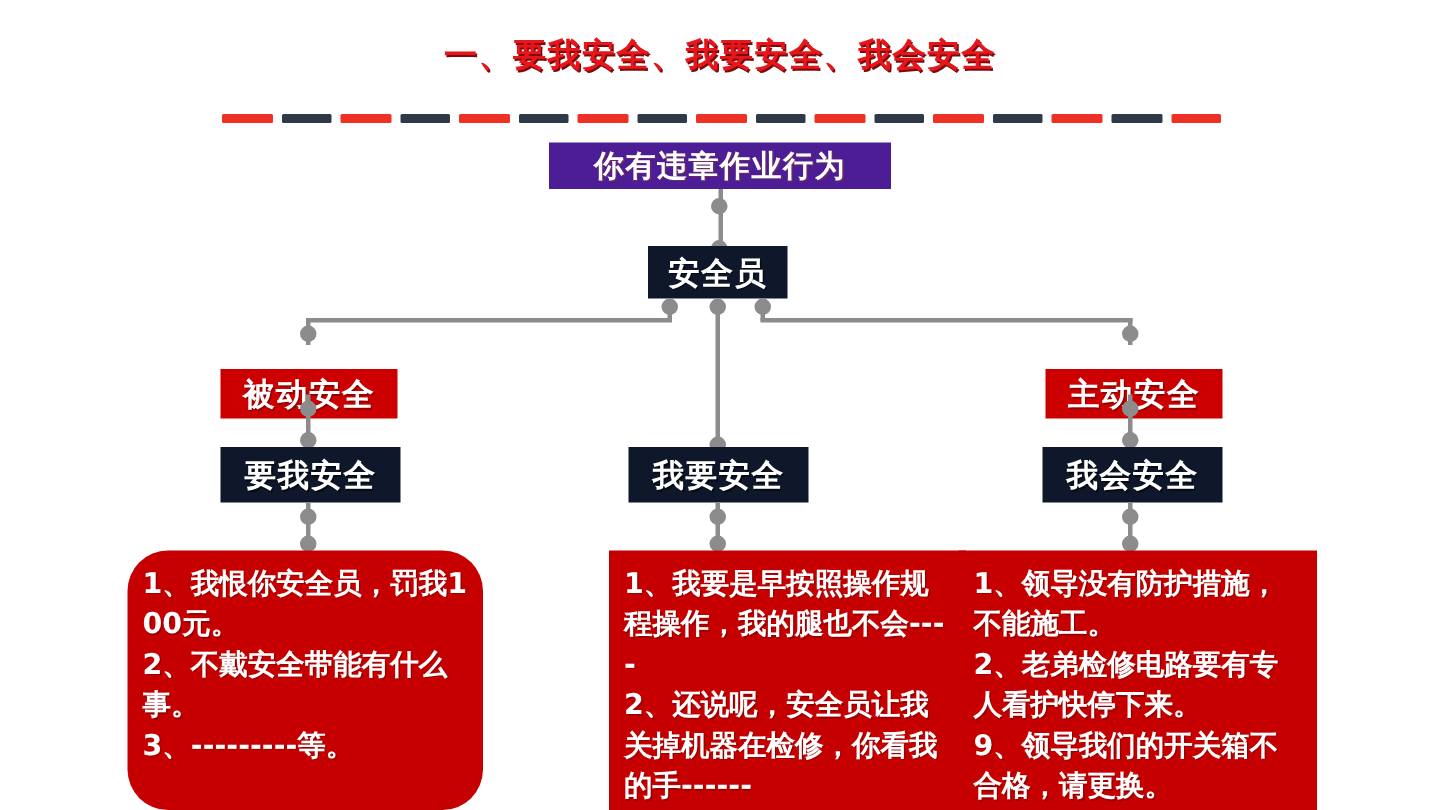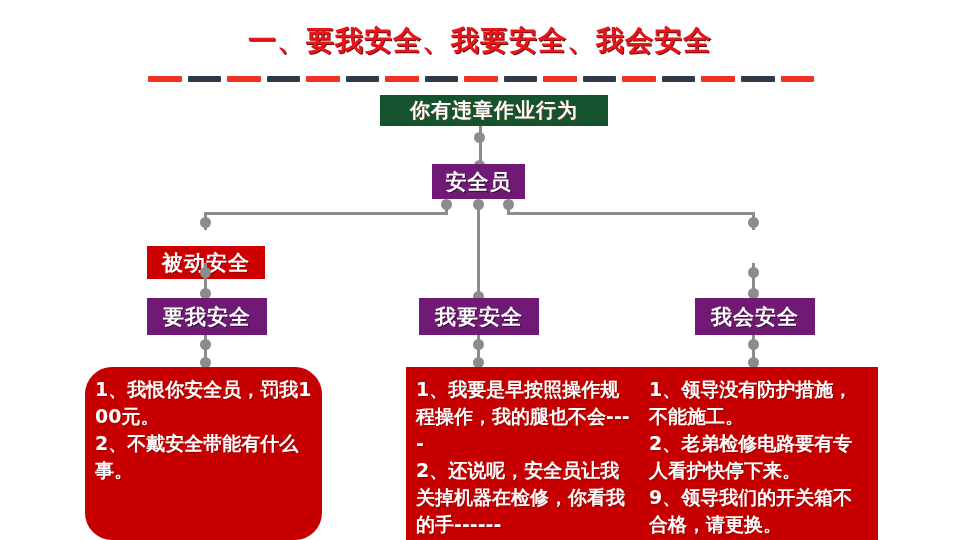--- a/index.html
+++ b/index.html
@@ -18,21 +18,21 @@
     overflow: hidden;
   }
 
   
   .title {
     position: absolute;
     left: 0;
     top: 22px;
     width: 960px;
     text-align: center;
-    font-size: 28px;
+    font-size: 22px;
     font-weight: bold;
     color: #e8151a;
     letter-spacing: 1px;
     text-shadow: 1px 1px 0 #7a0b0d;
     white-space: nowrap;
   }
 
   
   .divider {
     position: absolute;
@@ -76,28 +76,27 @@
     position: absolute;
     display: flex;
     align-items: center;
     justify-content: center;
     font-weight: bold;
     color: #ffffff;
     box-sizing: border-box;
     white-space: nowrap;
   }
   .box-orange {
-    background: #14532d;
+    background: #4c1d95;
     font-size: 20px;
     letter-spacing: 1px;
     text-shadow: 1px 1px 0 rgba(150,60,30,0.45);
-    margin-left: 14px;
   }
   .box-navy {
-    background: #701a75;
+    background: #0f172a;
     font-size: 21px;
     letter-spacing: 1px;
     text-shadow: 1px 1px 0 rgba(0,0,0,0.55);
   }
   .box-red {
     background: #cc0000;
     font-size: 21px;
     letter-spacing: 1px;
     text-shadow: 1px 1px 0 rgba(110,0,0,0.6);
     margin-top: 16px;
@@ -169,20 +168,21 @@
   <div class="vline" style="left:507px; top:204px; height:10px;"></div>
   <div class="hline" style="left:507px; top:212px; width:248px;"></div>
   <div class="vline" style="left:752px; top:212px; height:18px;"></div>
   <div class="dot" style="left:748px; top:217px;"></div>
 
   <div class="vline" style="left:477px; top:204px; height:94px;"></div>
   <div class="dot" style="left:473px; top:291px;"></div>
 
   <div class="box box-red" style="left:147px; top:230px; width:118px; height:33px;">被动安全</div>
 
+  <div class="box box-red" style="left:697px; top:230px; width:118px; height:33px;">主动安全</div>
 
   <div class="vline" style="left:204px; top:263px; height:36px;"></div>
   <div class="dot" style="left:200px; top:267px;"></div>
   <div class="dot" style="left:200px; top:288px;"></div>
 
   <div class="vline" style="left:752px; top:263px; height:36px;"></div>
   <div class="dot" style="left:748px; top:267px;"></div>
   <div class="dot" style="left:748px; top:288px;"></div>
 
   <div class="box box-navy" style="left:419px; top:298px; width:120px; height:37px;">我要安全</div>
@@ -199,20 +199,21 @@
   <div class="dot" style="left:473px; top:339px;"></div>
   <div class="dot" style="left:473px; top:357px;"></div>
 
   <div class="vline" style="left:752px; top:335px; height:32px;"></div>
   <div class="dot" style="left:748px; top:339px;"></div>
   <div class="dot" style="left:748px; top:357px;"></div>
 
   <div class="panel" style="left:85px; top:367px; width:237px; height:173px;border-radius:27px;">
     <div class="line">1、我恨你安全员，罚我100元。</div>
     <div class="line">2、不戴安全带能有什么事。</div>
+    <div class="line">3、---------等。</div>
   </div>
 
   <div class="panel" style="left:362px; top:367px; width:238px; height:173px;margin-left:44px;">
     <div class="line">1、我要是早按照操作规程操作，我的腿也不会----</div>
     <div class="line">2、还说呢，安全员让我关掉机器在检修，你看我的手------</div>
   </div>
 
   <div class="panel" style="left:639px; top:367px; width:239px; height:173px;">
     <div class="line">1、领导没有防护措施，不能施工。</div>
     <div class="line">2、老弟检修电路要有专人看护快停下来。</div>

